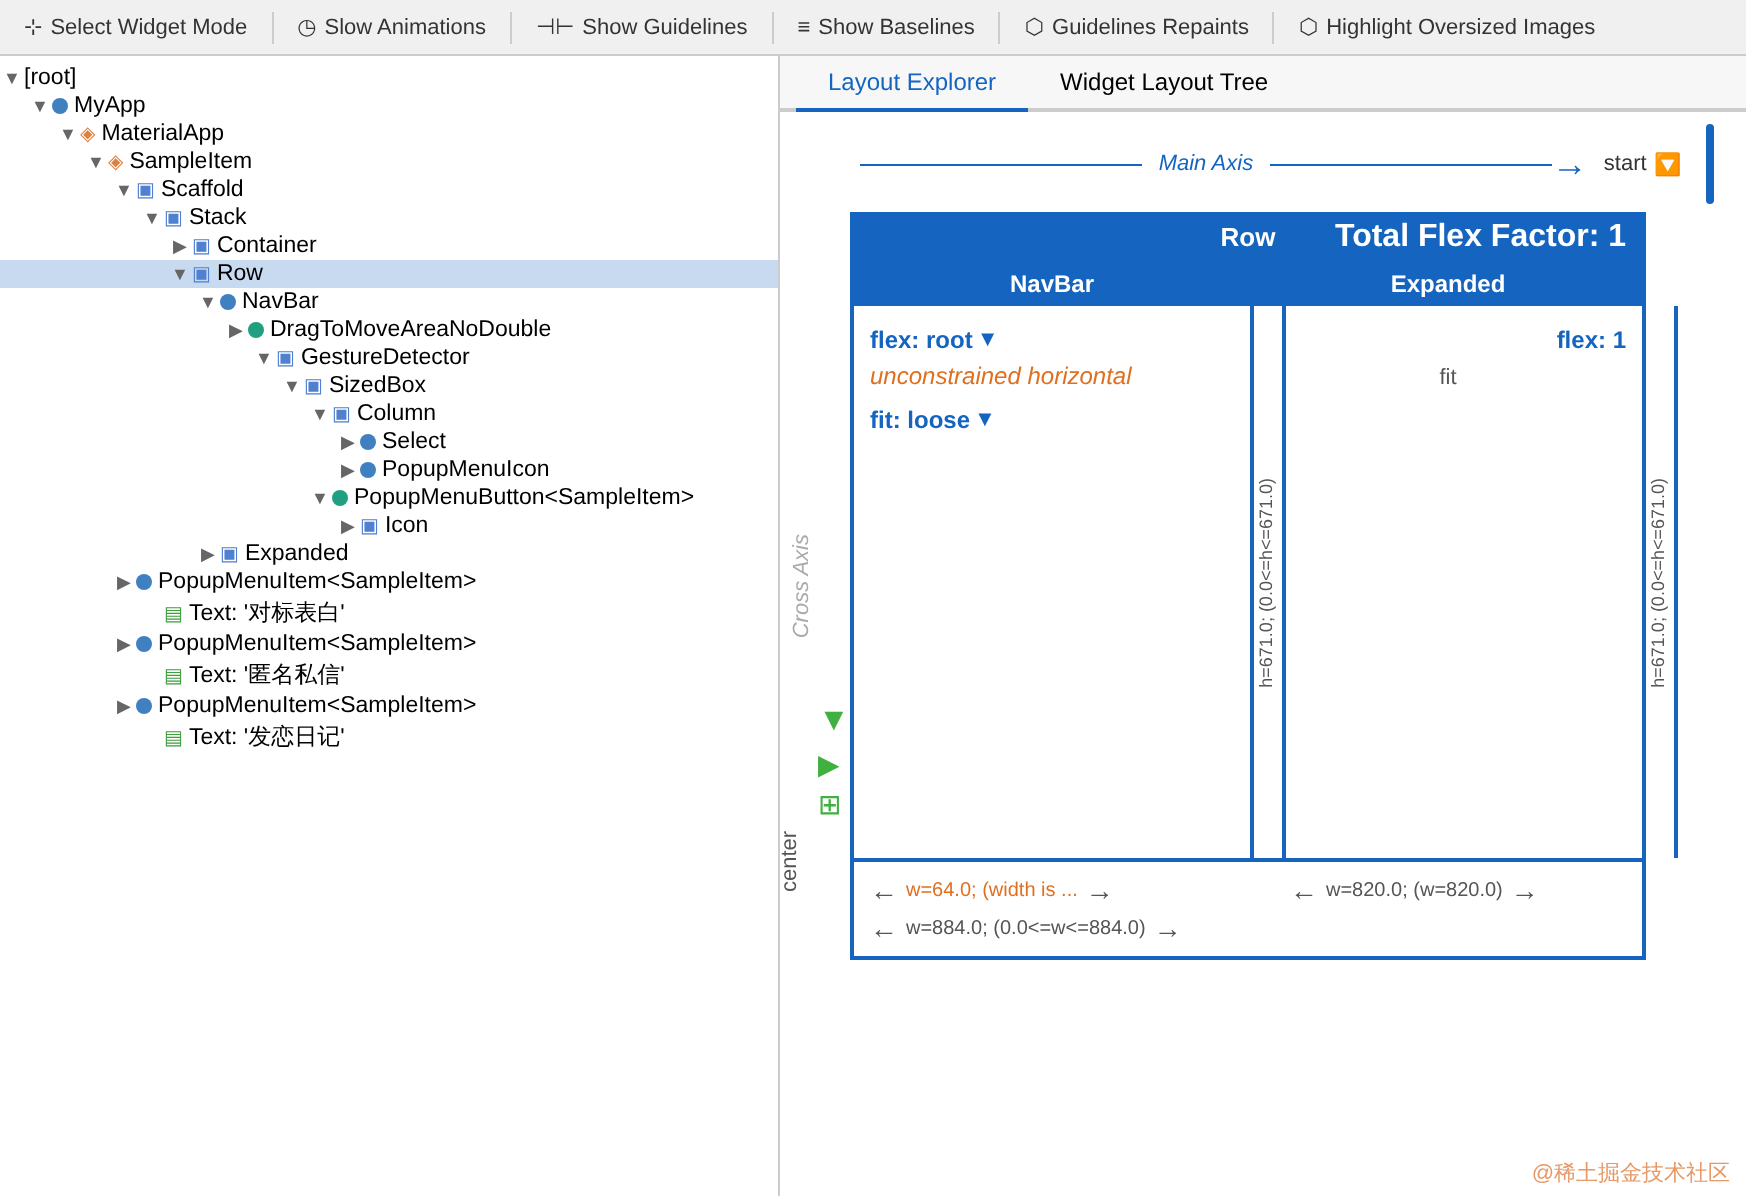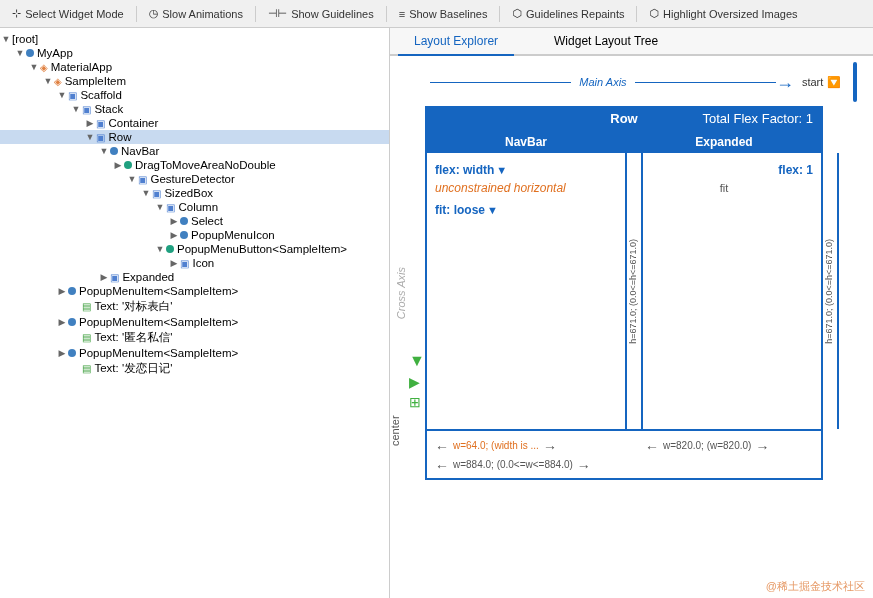--- a/index.html
+++ b/index.html
@@ -89,21 +89,20 @@
       display: flex;
       flex-direction: column;
       background: #fff;
       overflow: hidden;
     }
     #tabs-bar {
       display: flex;
       border-bottom: 2px solid #ccc;
       background: #f7f7f7;
       padding: 0 8px;
-      gap: 24px;
     }
     .tab {
       padding: 6px 16px;
       cursor: pointer;
       font-size: 12px;
       border-bottom: 2px solid transparent;
       margin-bottom: -2px;
     }
     .tab.active {
       border-bottom: 2px solid #1565c0;
@@ -329,30 +328,30 @@
         <div style="position:absolute;left:-30px;top:0;bottom:0;display:flex;align-items:center;justify-content:center;">
           <div style="writing-mode:vertical-rl;transform:rotate(180deg);color:#aaa;font-size:11px;font-style:italic;">Cross Axis</div>
         </div>
 
         <div style="position:absolute;left:-16px;bottom:110px;color:#40b040;font-size:16px;">▼</div>
         <div style="position:absolute;left:-16px;bottom:90px;color:#40b040;font-size:14px;">▶</div>
         <div style="position:absolute;left:-16px;bottom:70px;color:#40b040;font-size:14px;">⊞</div>
 
         <div style="background:#1565c0;color:#fff;display:flex;align-items:center;padding:5px 10px;position:relative;">
           <span style="flex:1;text-align:center;font-weight:bold;font-size:13px;">Row</span>
-          <span style="font-size:13px;font-weight:normal;position:absolute;right:10px;">Total Flex Factor: 1</span>
+          <span style="font-size:16px;font-weight:bold;position:absolute;right:10px;">Total Flex Factor: 1</span>
         </div>
 
         <div style="display:flex;border:2px solid #1565c0;border-top:none;min-height:300px;">
 
           <div style="width:200px;border-right:2px solid #1565c0;display:flex;flex-direction:column;">
             <div style="background:#1565c0;color:#fff;text-align:center;padding:4px;font-weight:bold;font-size:12px;">NavBar</div>
             <div style="padding:10px 8px;flex:1;position:relative;">
               <div style="display:flex;align-items:center;gap:2px;margin-bottom:4px;">
-                <span style="color:#1565c0;font-weight:bold;font-size:12px;">flex: width</span>
+                <span style="color:#1565c0;font-weight:bold;font-size:12px;">flex: root</span>
                 <span style="cursor:pointer;color:#1565c0;font-size:11px;">▼</span>
               </div>
               <div style="color:#e07020;font-style:italic;font-size:12px;margin-bottom:8px;">unconstrained horizontal</div>
               <div style="display:flex;align-items:center;gap:2px;">
                 <span style="color:#1565c0;font-weight:bold;font-size:12px;">fit: loose</span>
                 <span style="cursor:pointer;color:#1565c0;font-size:11px;">▼</span>
               </div>
 
               <div style="position:absolute;right:-18px;top:0;bottom:0;display:flex;align-items:center;justify-content:center;border-right:2px solid #1565c0;width:18px;">
                 <div style="writing-mode:vertical-rl;transform:rotate(180deg);font-size:9px;color:#555;white-space:nowrap;">h=671.0; (0.0&lt;=h&lt;=671.0)</div>

